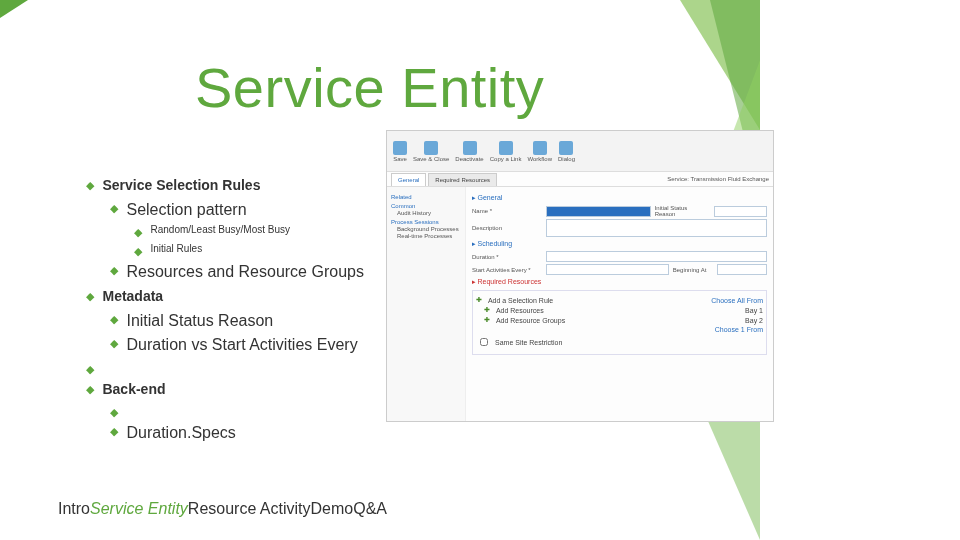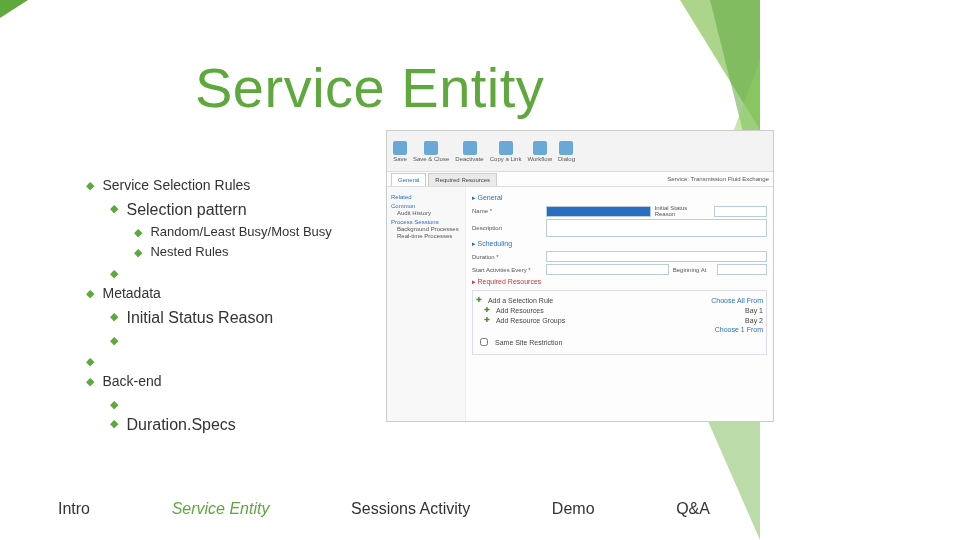--- a/index.html
+++ b/index.html
@@ -12,23 +12,23 @@
   .deco-right svg{position:absolute;right:0;top:0}
 
   .title{position:absolute;left:195px;top:55px;font-size:56px;font-weight:300;color:#5fa83e;letter-spacing:0.5px}
 
   .content{position:absolute;left:86px;top:172px;width:300px;font-size:13px;color:#333;line-height:1.35}
   .content ul{list-style:none;margin:0;padding:0}
   .b1{display:flex;align-items:flex-start;margin:4px 0}
   .b2{display:flex;align-items:flex-start;margin:3px 0 3px 24px}
   .b3{display:flex;align-items:flex-start;margin:2px 0 2px 48px}
   .bullet{color:#5fa83e;font-size:11px;margin-right:8px;margin-top:2px;line-height:1.3}
-  .b1>.txt{font-weight:400;font-size:14px}
+  .b1>.txt{font-weight:700;font-size:14px}
   .b2>.txt{font-size:16px}
-  .b3>.txt{font-size:13px}
+  .b3>.txt{font-size:10px}
 
   
   .screenshot{position:absolute;left:386px;top:130px;width:386px;height:290px;border:1px solid #ccc;background:#fdfdfd;font-size:7px;color:#444;overflow:hidden}
   .ribbon{height:40px;background:#f3f3f3;border-bottom:1px solid #ddd;display:flex;align-items:center;gap:6px;padding:0 6px}
   .ribbon-item{display:flex;flex-direction:column;align-items:center;font-size:6px;color:#555}
   .ribbon-item .ic{width:14px;height:14px;background:#6aa8d8;border-radius:2px;margin-bottom:1px}
   .tabs{display:flex;height:14px;border-bottom:1px solid #ddd;align-items:center;gap:2px;padding-left:4px}
   .tabs .tab{height:12px;padding:0 6px;background:#eaeaea;font-size:6px;line-height:12px;border:1px solid #ccc;border-bottom:none}
   .tabs .tab.active{background:#fff;color:#2a6fbf}
   .body{display:flex;height:calc(100% - 54px)}
@@ -38,21 +38,21 @@
   .main{flex:1;padding:4px 6px}
   .main .h{font-size:7px;color:#2a6fbf;margin:3px 0}
   .main .row{display:flex;align-items:center;gap:4px;margin:2px 0}
   .main .lbl{width:70px;font-size:6px;color:#555}
   .main .fld{height:9px;flex:1;border:1px solid #bcd;background:#fff}
   .main .fld.blue{background:#2a6fbf}
   .main .box{border:1px solid #dde;margin-top:4px;padding:3px;min-height:55px}
   .tick{color:#4a8a2a;margin-right:2px}
 
   
-  .footer{position:absolute;left:58px;right:50px;bottom:22px;display:flex;align-items:baseline;justify-content:space-between;font-size:16px}
+  .footer{position:absolute;left:58px;right:50px;bottom:22px;display:flex;align-items:baseline;font-size:16px}
   .footer .item{color:#333}
   .footer .item.current{color:#5fa83e;font-style:italic}
 </style>
 </head>
 <body>
 
 <div class="slide">
 
   <div class="deco-topleft"></div>
   <div class="deco-right">
@@ -75,36 +75,38 @@
         <li class="b2">
           <span class="bullet">◆</span>
           <span class="txt">Selection pattern</span>
         </li>
           <li class="b3">
           <span class="bullet">◆</span>
           <span class="txt">Random/Least Busy/Most Busy</span>
         </li>
           <li class="b3">
           <span class="bullet">◆</span>
-          <span class="txt">Nested Rules</span>
-        </li>
-        <li class="b2">
-          <span class="bullet">◆</span>
+          <span class="txt">Initial Rules</span>
+        </li>
+        <li class="b2">
+          <span class="bullet">◆</span>
+          <span class="txt">Resources and Resource Groups</span>
         </li>
 
       <li class="b1">
           <span class="bullet">◆</span>
           <span class="txt">Metadata</span>
         </li>
         <li class="b2">
           <span class="bullet">◆</span>
           <span class="txt">Initial Status Reason</span>
         </li>
         <li class="b2">
           <span class="bullet">◆</span>
+          <span class="txt">Duration vs Start Activities Every</span>
         </li>
 
       <li class="b1">
           <span class="bullet">◆</span>
         </li>
 
       <li class="b1">
           <span class="bullet">◆</span>
           <span class="txt">Back-end</span>
         </li>
@@ -212,18 +214,18 @@
               <span>Same Site Restriction</span>
             </div>
         </div>
       </div>
     </div>
   </div>
 
   <div class="footer">
     <span class="item">Intro</span>
     <span class="item current">Service Entity</span>
-    <span class="item">Sessions Activity</span>
+    <span class="item">Resource Activity</span>
     <span class="item">Demo</span>
     <span class="item">Q&amp;A</span>
   </div>
 
 </div>
 
 </body></html>

